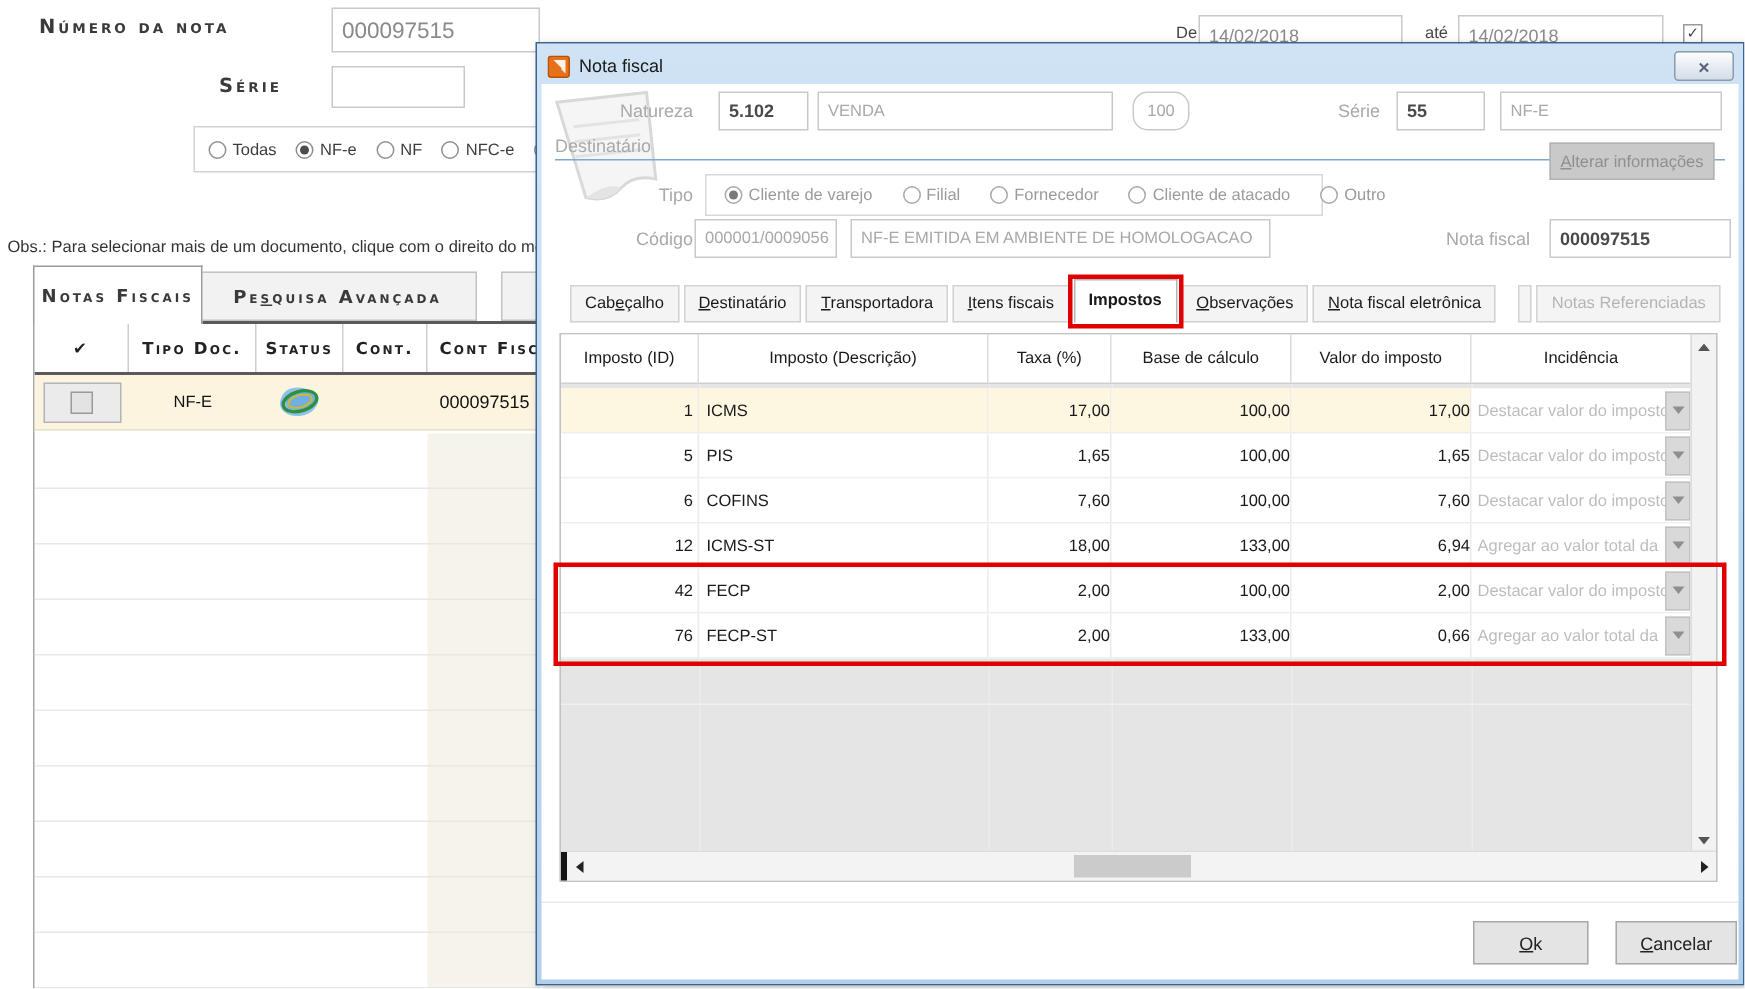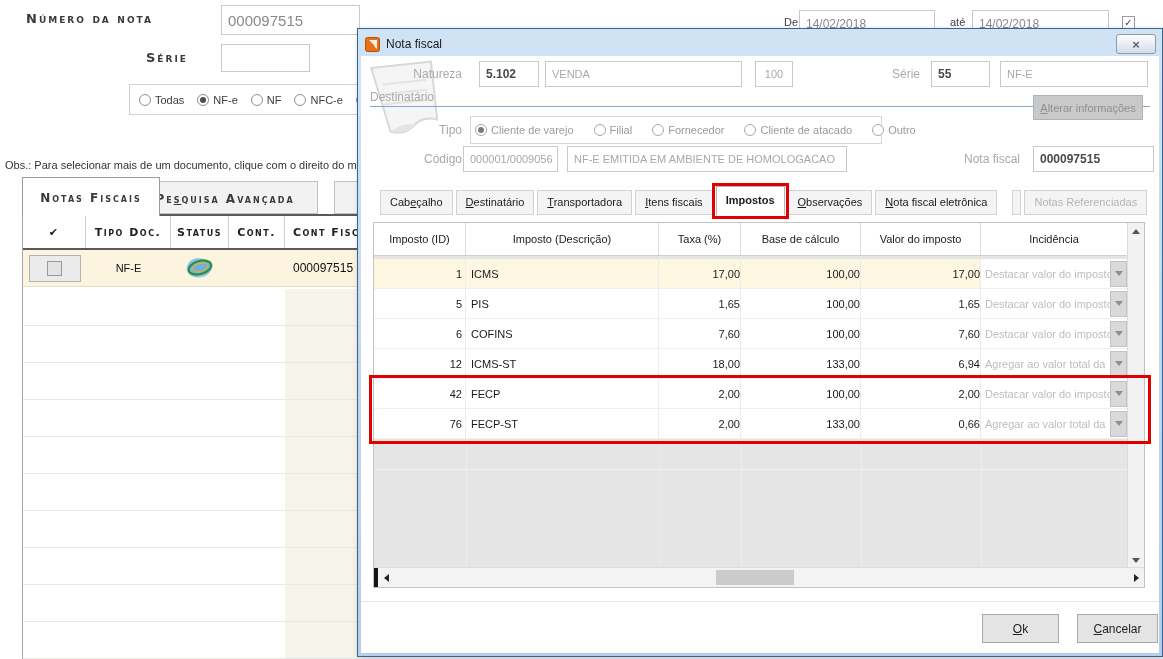--- a/index.html
+++ b/index.html
@@ -41,24 +41,24 @@
   
   #dialog { left:357px; top:28px; width:806px; height:629px; border:1px solid #39648f; background:linear-gradient(#cfe3f5,#b3cfe9); padding:3px; z-index:10; box-shadow:2px 2px 6px rgba(0,0,0,.25); }
   #titlebar { height:24px; display:flex; align-items:center; padding:0 3px 0 4px; }
   #dlg-title { font-size:12px; color:#1a1a1a; margin-left:6px; }
   #close-btn { margin-left:auto; width:40px; height:20px; border:1px solid #8d9bab; border-radius:3px; background:linear-gradient(#fdfdfe,#d4dde8); color:#5a6678; font-weight:bold; font-size:13px; display:flex; align-items:center; justify-content:center; }
   #dlg-content { position:relative; background:#fff; height:597px; }
 
   .d-label { position:absolute; color:#a9a9a9; font-size:12px; text-align:right; }
   .d-input { position:absolute; background:#fff; border:1px solid #c9c9c9; display:flex; align-items:center; padding:0 6px; font-size:11px; color:#a8a8a8; height:26px; }
   .d-input.bold { color:#4a4a4a; font-weight:bold; font-size:12px; }
-  .d-input.center { justify-content:center; padding:0; }
+  .d-input.center { justify-content:center; padding:0;border-radius:10px; }
   #dest-line { height:1px; background:#7fa8d2; }
   #alterar-btn { position:absolute; background:#c9c9c9; border:1px solid #b2b2b2; color:#8f8f8f; font-size:11px; display:flex; align-items:center; justify-content:center; }
-  .d-radio-box { position:absolute; border:1px solid #d8d8d8; display:flex; align-items:center; padding-left:4px; gap:20px; }
+  .d-radio-box { position:absolute; border:1px solid #d8d8d8; display:flex; align-items:center; padding-left:12px; gap:20px; }
   .d-radio-box .rlabel { color:#9b9b9b; }
   .d-radio-box .radio { border-color:#a8a8a8; }
   .d-radio-box .radio.on::after { background:#7a7a7a; }
 
   #tabstrip { position:absolute; left:7px; top:130px; height:29px; display:flex; align-items:flex-end; gap:3px;padding-left:12px; }
   .d-tab { background:#f4f4f4; border:1px solid #d2d2d2; height:25px; line-height:23px; padding:0 9px; font-size:11px; color:#1a1a1a; white-space:nowrap; }
   .d-tab.active { position:relative; background:#fff; border-color:#b5b5b5; border-bottom:none; height:29px; line-height:27px; font-weight:bold; }
   .d-tab.disabled { color:#b4b4b4; }
   .tab-sliver { width:9px; height:25px; background:#f4f4f4; border:1px solid #d2d2d2; margin-left:12px; }
 
@@ -143,21 +143,21 @@
       <span>14/02/2018</span>
     </div>
   <div class="abs" style="left:950px; top:16px; font-size:11px; color:#444;">até</div>
   <div class="abs txt-input" style="left:972px; top:10px; width:137px; height:27px; font-size:12px;">
       <span>14/02/2018</span>
     </div>
   <div class="abs mini-check" style="left:1122px; top:16px;"><span>✓</span></div>
 
   <div class="abs obs-text" style="left:5px; top:159px;">Obs.: Para selecionar mais de um documento, clique com o direito do mou</div>
 
-  <div class="m-tab active" style="left:22px; top:177px; width:138px; height:39px;"><span class="fancy-label fl">Notas Fiscais</span></div>
+  <div class="m-tab active" style="left:22px; top:177px; width:113px; height:39px;"><span class="fancy-label fl">Notas Fiscais</span></div>
   <div class="m-tab inactive" style="left:132px; top:181px; width:186px; height:33px;"><span class="fancy-label fl">Pe<u>s</u>quisa Avançada</span></div>
   <div class="m-tab inactive" style="left:334px; top:181px; width:28px; height:33px;"></div>
 
   <div class="abs" id="m-table">
     <div class="m-grid" id="m-head">
       <div class="m-hcell">
           <span>✔</span>
         </div>
       <div class="m-hcell">Tipo Doc.</div>
       <div class="m-hcell">Status</div>

